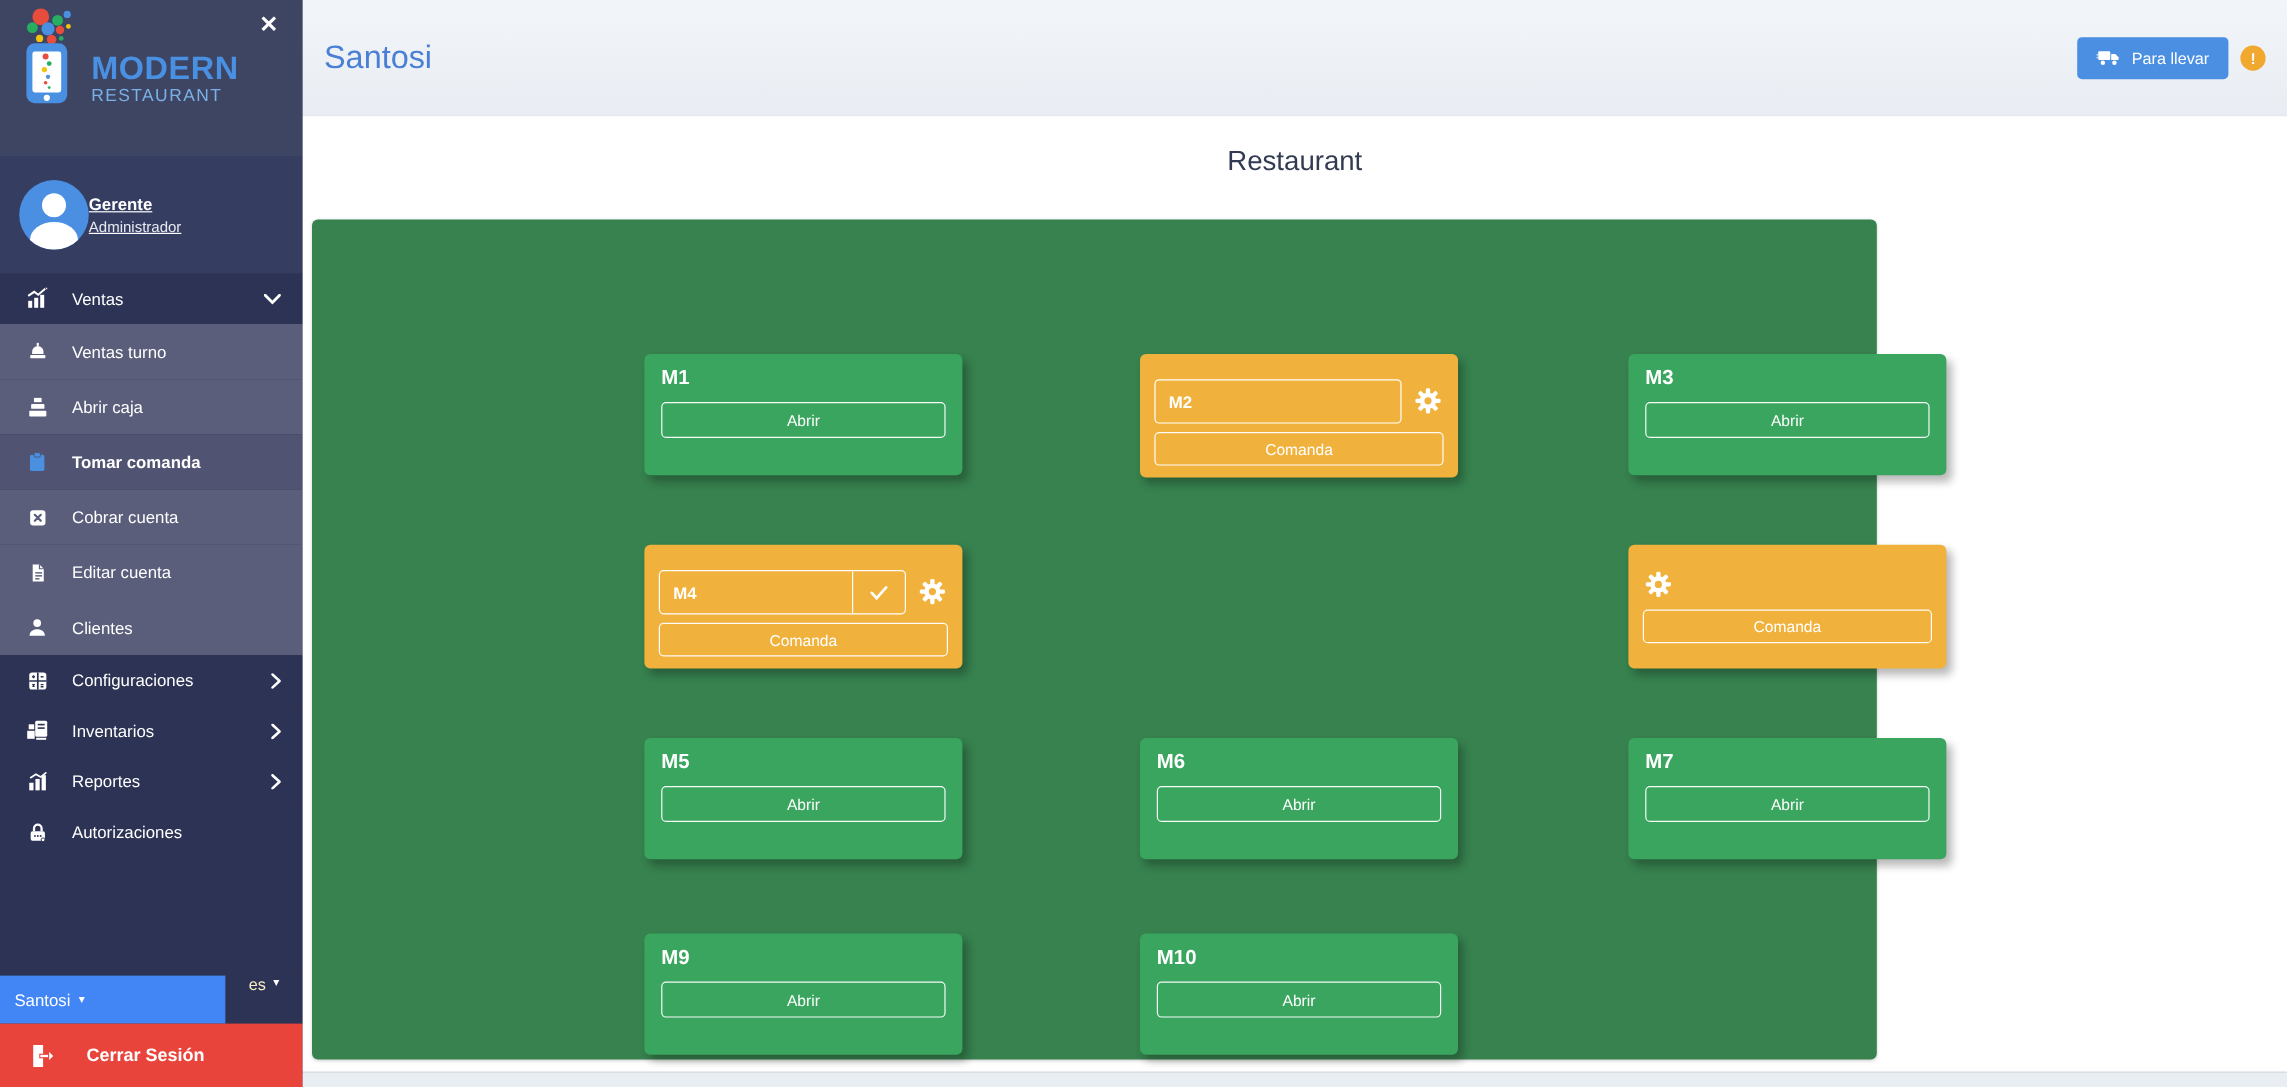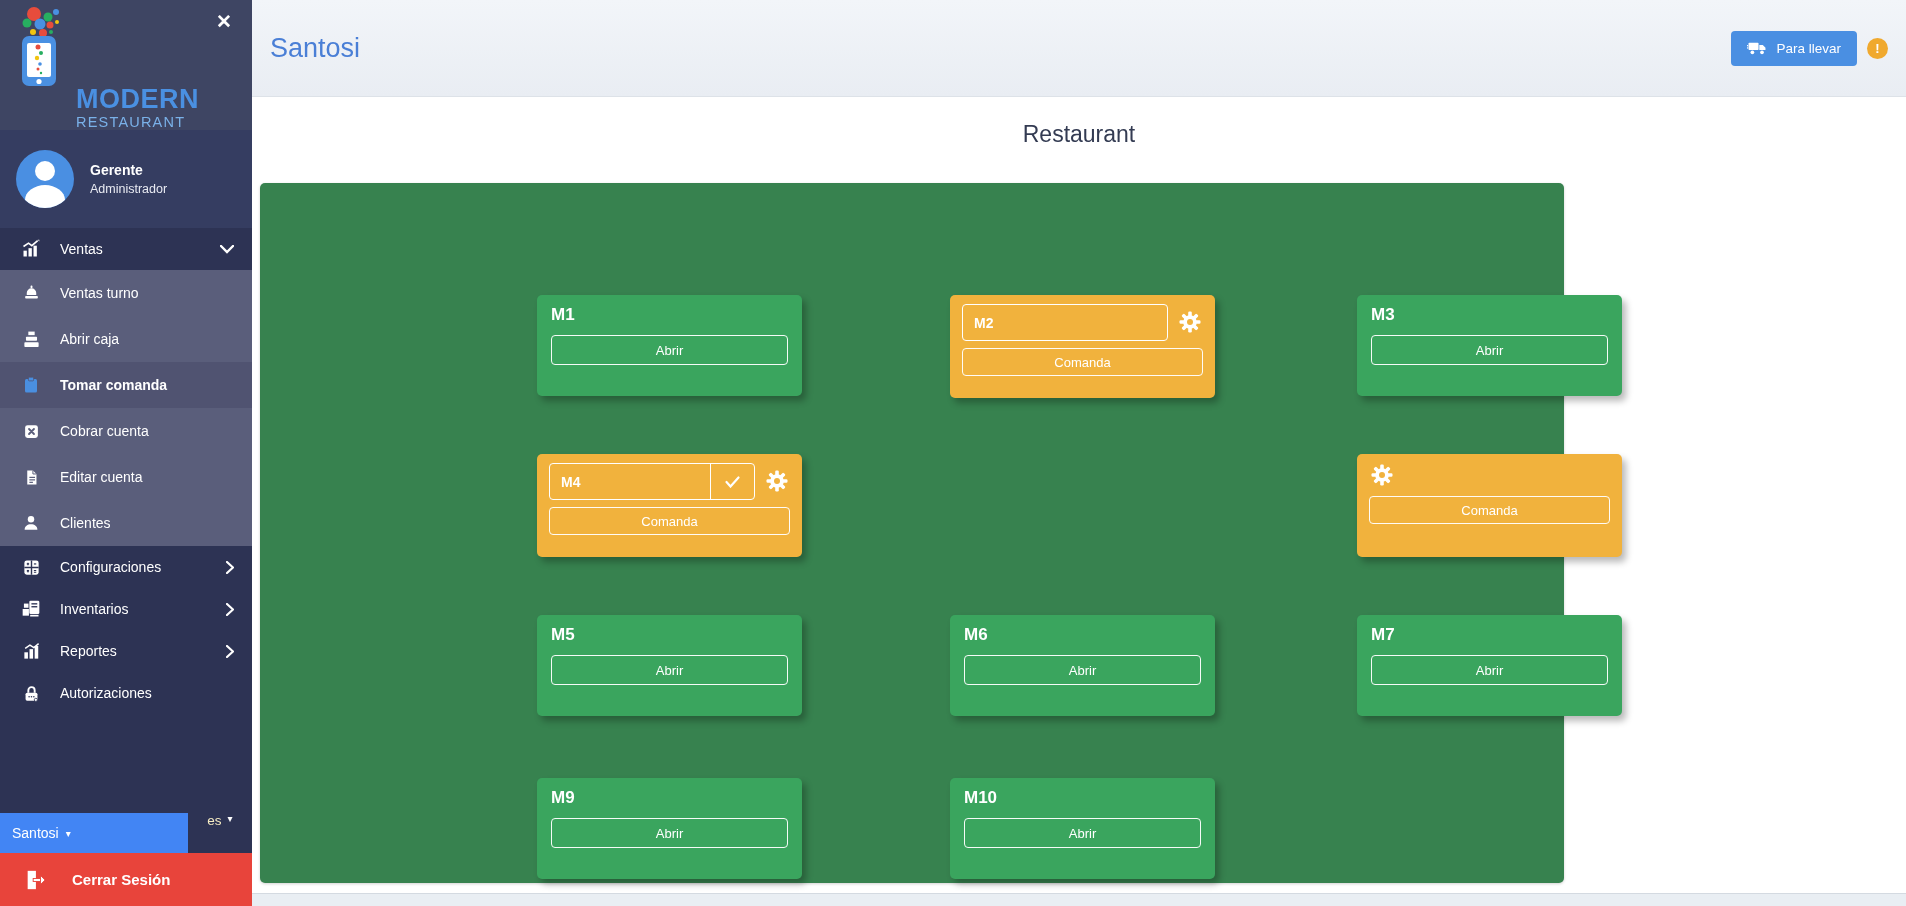--- a/index.html
+++ b/index.html
@@ -13,27 +13,27 @@
   }
 
   
   .sidebar {
     position:absolute; left:0; top:0; width:252px; height:906px;
     background:#2d3354; display:flex; flex-direction:column; z-index:5;
   }
   .logo-area { height:130px; background:#3e4563; position:relative; flex:none; }
   .logo-svg { position:absolute; left:16px; top:6px; }
   .logo-text { position:absolute; left:76px; top:44px; line-height:1; }
-  .logo-line1 { font-size:27px; font-weight:bold; color:#4a90e2; letter-spacing:0.5px;margin-top:42px; }
+  .logo-line1 { font-size:27px; font-weight:bold; color:#4a90e2; letter-spacing:0.5px; }
   .logo-line2 { font-size:14.5px; color:#7ab1e8; letter-spacing:1.2px; margin-top:2px; }
   .close-btn {
     position:absolute; right:20px; top:12px; background:none; border:none;
     color:#fff; font-size:19px; font-weight:bold; cursor:pointer; line-height:1;
   }
-  .profile { height:98px; background:#353d61; display:flex; align-items:center; padding:0 16px; gap:16px; flex:none; }
+  .profile { height:98px; background:#353d61; display:flex; align-items:center; padding:0 16px; flex:none;text-decoration:underline; }
   .avatar { width:58px; height:58px; border-radius:50%; background:#4a8fe2; position:relative; overflow:hidden; flex:none; }
   .avatar .head { position:absolute; left:19px; top:11px; width:20px; height:20px; border-radius:50%; background:#fff; }
   .avatar .bodyshape { position:absolute; left:9px; top:35px; width:40px; height:30px; border-radius:50% 50% 0 0; background:#fff; }
   .user-name { font-size:14px; font-weight:bold; color:#fff; margin-bottom:4px; }
   .user-role { font-size:12.5px; color:#e8eaf2; }
 
   .menu-row {
     display:flex; align-items:center; padding:0 18px 0 20px; gap:18px;
     color:#fff; font-size:14px; cursor:pointer; flex:none;
   }
@@ -91,21 +91,21 @@
     background:#37824f; border-radius:5px; box-shadow:0 1px 3px rgba(0,0,0,.18);
   }
   .footer-strip {
     position:absolute; left:0; bottom:0; width:100%; height:13px;
     background:#e9eef3; border-top:1px solid #d4dae1;
   }
 
   
   .card { position:absolute; width:265px; border-radius:5px; box-shadow:4px 5px 7px rgba(0,0,0,.28); }
   .card.green { height:101px; background:#3aa55e; padding:10px 14px; }
-  .card.orange { height:103px; background:#f1b23d; padding:9px 12px; }
+  .card.orange { height:103px; background:#f1b23d; padding:21px 12px; }
   .card-label { font-size:17px; font-weight:bold; color:#fff; margin-bottom:10px; }
   .outline-btn {
     width:100%; background:transparent; border:1px solid rgba(255,255,255,.95);
     border-radius:4px; color:#fff; font-size:13px; font-family:inherit; cursor:pointer;
   }
   .abrir-btn { height:30px; }
   .comanda-btn { height:28px; }
   .input-row { display:flex; align-items:center; gap:9px; margin-bottom:7px; }
   .tbl-input-group {
     flex:1; display:flex; align-items:stretch; border:1px solid #fff;

